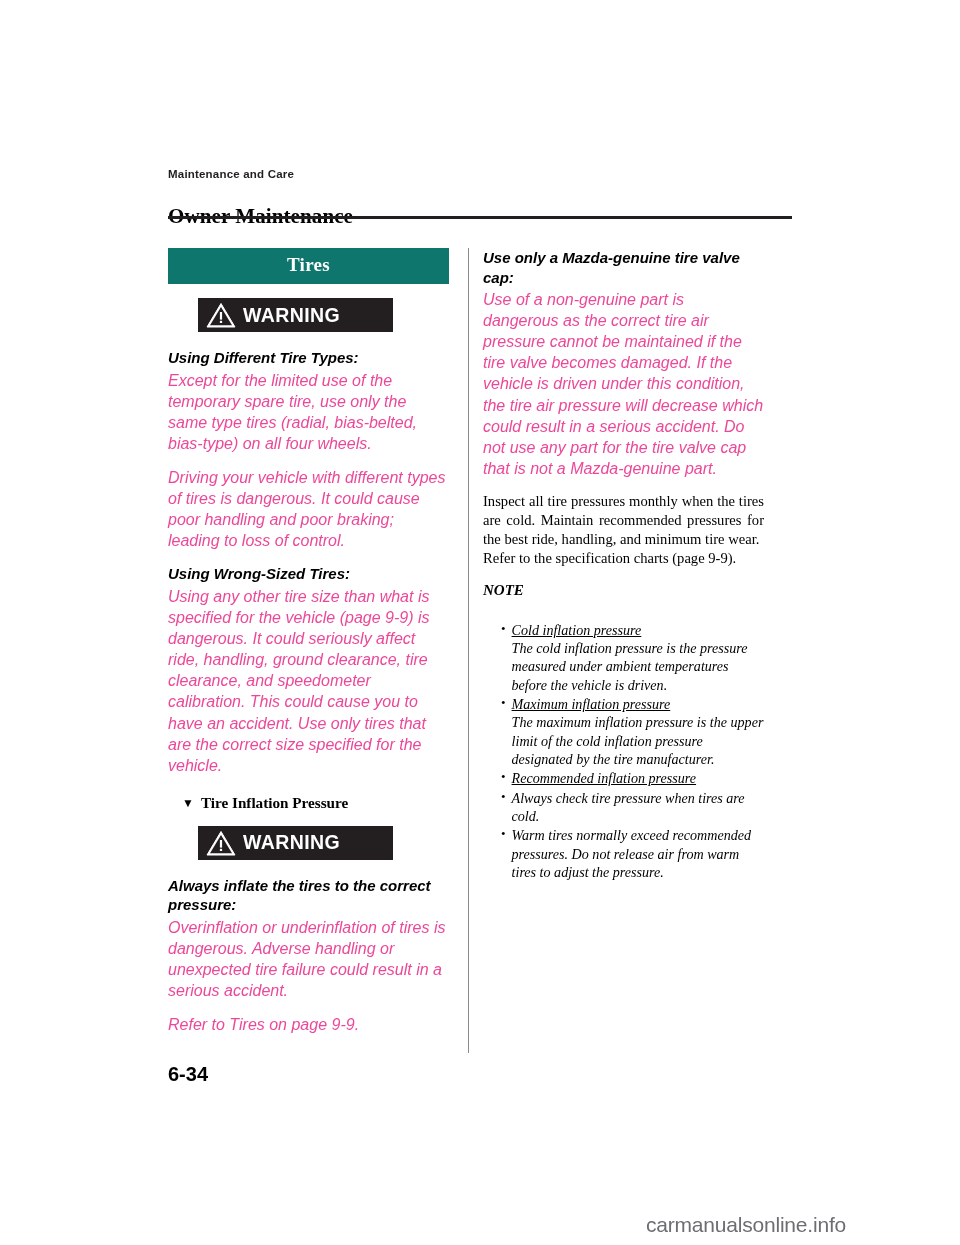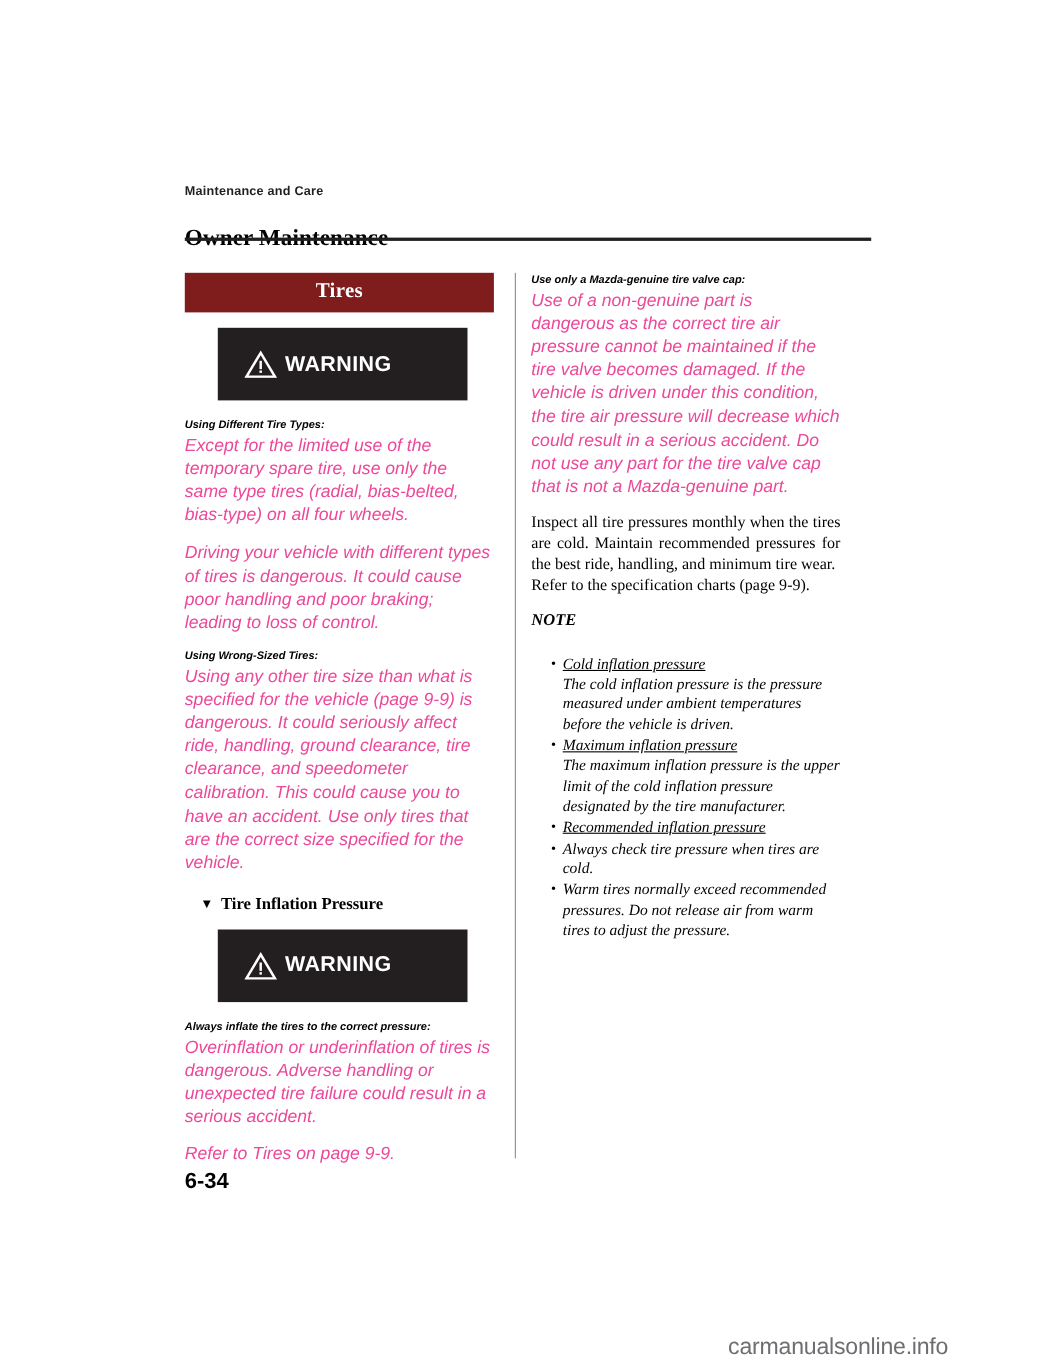--- a/index.html
+++ b/index.html
@@ -66,21 +66,21 @@
     position: absolute;
     left: 468px;
     top: 248px;
     width: 1px;
     height: 805px;
     background: #8c8c8c;
   }
 
   
   .section-bar {
-    background: #7f1d1d;
+    background: #0f766e;
     color: #ffffff;
     text-align: center;
     font-family: "Liberation Serif", serif;
     font-size: 19px;
     font-weight: bold;
     padding: 6px 0 8px 0;
     letter-spacing: 0.3px;
   }
 
   .body-serif {
@@ -98,35 +98,35 @@
     font-size: 16px;
     line-height: 1.32;
     color: #ec4899;
   }
   .body-italic p { margin: 0 0 13px 0; }
 
   .sub-head {
     font-family: "Liberation Sans", sans-serif;
     font-style: italic;
     font-weight: bold;
-    font-size: 10px;
+    font-size: 15px;
     line-height: 1.3;
     color: #000;
     margin: 0 0 2px 0;
   }
 
   
   .warning {
     display: flex;
     align-items: center;
     background: #231f20;
     width: 195px;
     height: 34px;
     margin: 14px 0 16px 30px;
-    padding: 16px;
+    padding: 0;
   }
   .warning-icon {
     width: 30px;
     height: 26px;
     margin-left: 8px;
     flex: 0 0 auto;
     position: relative;
   }
   .warning-icon svg { display: block; }
   .warning-label {
@@ -202,21 +202,21 @@
     position: absolute;
     left: 168px;
     top: 1063px;
     font-family: Liberation Sans, sans-serif;
     font-weight: bold;
     font-size: 20px;
     color: #000;
   }
   .watermark {
     position: absolute;
-    right: 2px;
+    right: 18px;
     bottom: 8px;
     font-family: "Liberation Sans", sans-serif;
     font-size: 21px;
     color: #6d6e71;
     letter-spacing: -0.2px;
   }
 </style>
 </head>
 <body>
 

